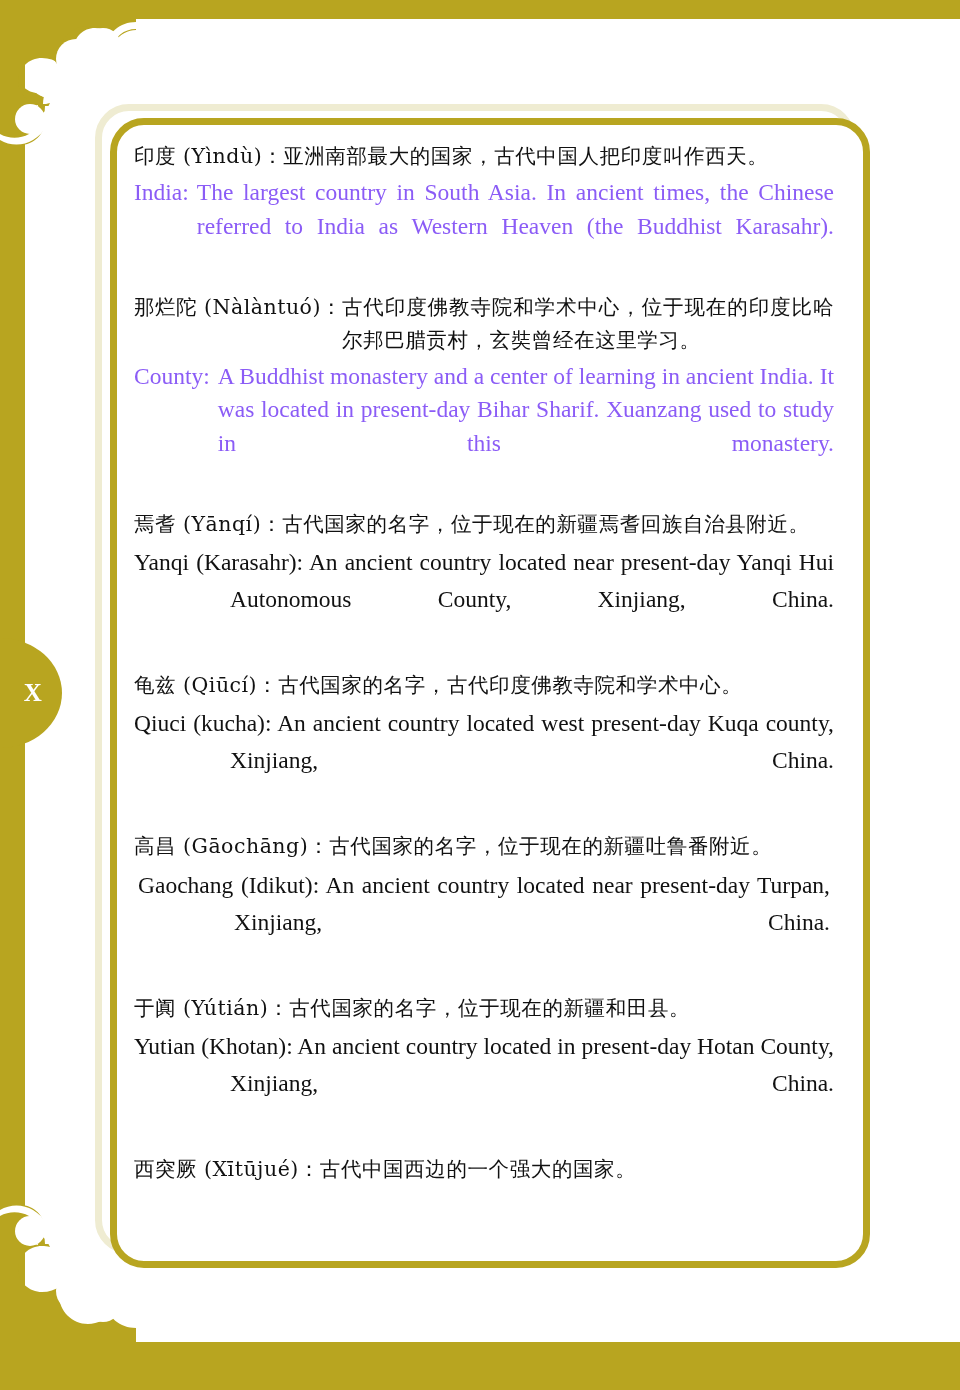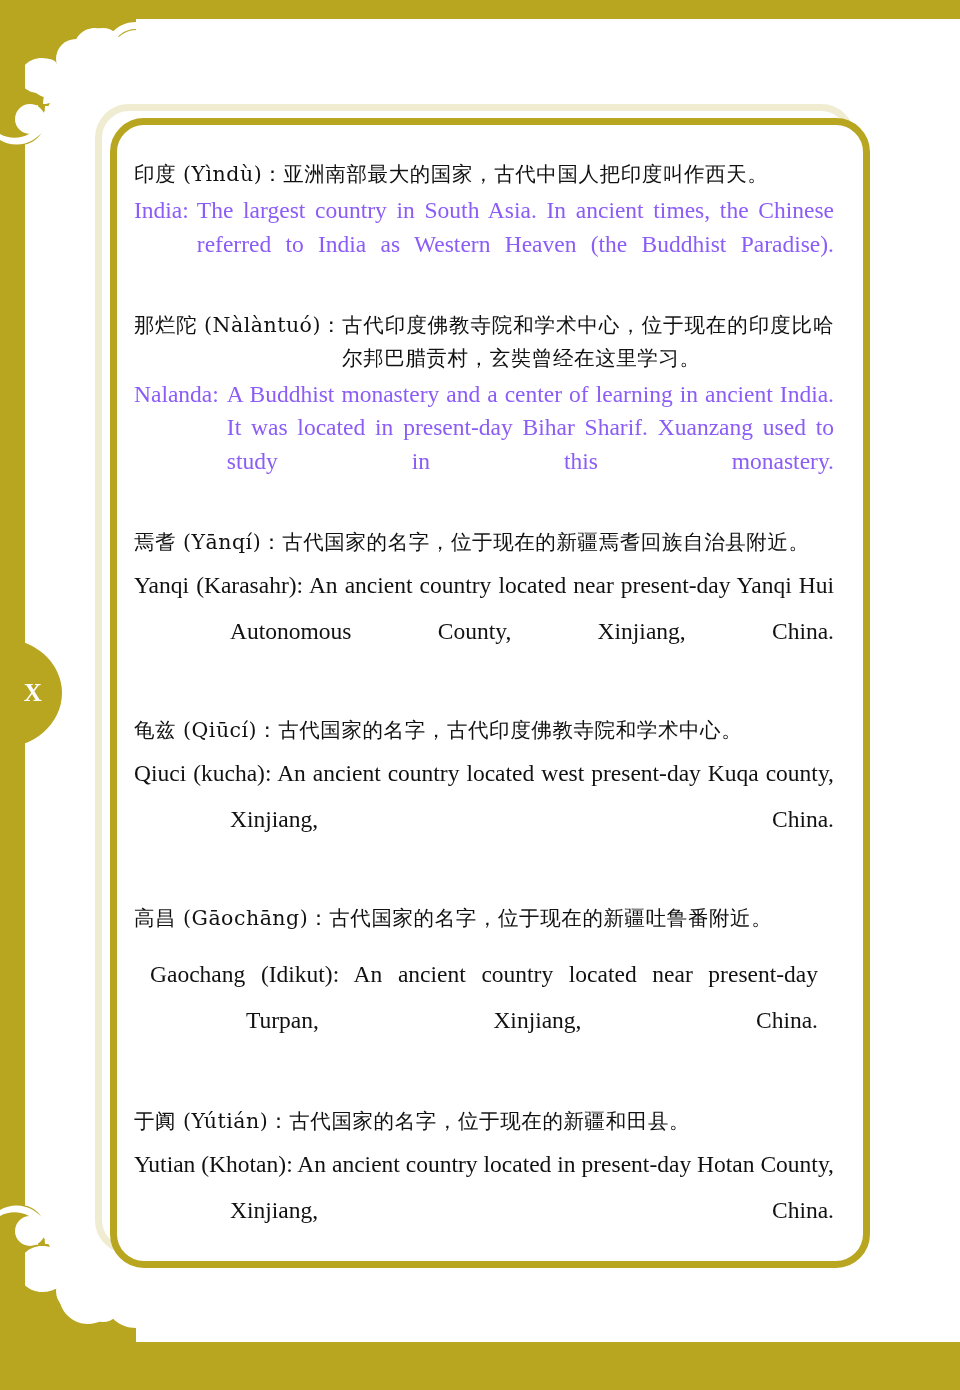--- a/index.html
+++ b/index.html
@@ -88,21 +88,21 @@
     border: 7px solid #b8a520;
     border-radius: 34px;
     box-sizing: border-box;
     background: #ffffff;
   }
 
   
   .content {
     position: absolute;
     left: 134px;
-    top: 158px;
+    top: 140px;
     width: 700px;
     height: 1090px;
     overflow: hidden;
   }
 
   .entry {
     margin-bottom: 14px;
   }
   .entry:last-child { margin-bottom: 0; }
 
@@ -149,21 +149,21 @@
   }
   .en-def::after {
     content: "";
     display: inline-block;
     width: 100%;
   }
   
   .en-inline {
     font-family: "Liberation Serif", "DejaVu Serif", serif;
     font-size: 23.5px;
-    line-height: 46px;
+    line-height: 37px;
     color: #111111;
     text-align: justify;
     text-indent: 0;
     padding-left: 96px;
     text-indent: -96px;
   }
   .en-inline::after {
     content: "";
     display: inline-block;
     width: 100%;
@@ -279,30 +279,30 @@
 <div class="frame-front"></div>
 
 <div class="content" id="glossary-list">
     <div class="entry">
       <div class="line cn-line">
         <span class="cn-term">印度 (Yìndù)：</span>
         <span class="cn-def">亚洲南部最大的国家，古代中国人把印度叫作西天。</span>
       </div>
       <div class="line en-line">
         <span class="en-term">India:</span>
-        <span class="en-def">The largest country in South Asia. In ancient times, the Chinese referred to India as Western Heaven (the Buddhist Paradise).</span>
+        <span class="en-def">The largest country in South Asia. In ancient times, the Chinese referred to India as Western Heaven (the Buddhist Karasahr).</span>
       </div>
     </div>
     <div class="entry">
       <div class="line cn-line">
         <span class="cn-term">那烂陀 (Nàlàntuó)：</span>
         <span class="cn-def">古代印度佛教寺院和学术中心，位于现在的印度比哈尔邦巴腊贡村，玄奘曾经在这里学习。</span>
       </div>
       <div class="line en-line">
-        <span class="en-term">Nalanda:</span>
+        <span class="en-term">County:</span>
         <span class="en-def">A Buddhist monastery and a center of learning in ancient India. It was located in present-day Bihar Sharif. Xuanzang used to study in this monastery.</span>
       </div>
     </div>
     <div class="entry">
       <div class="line cn-line">
         <span class="cn-term">焉耆 (Yānqí)：</span>
         <span class="cn-def">古代国家的名字，位于现在的新疆焉耆回族自治县附近。</span>
       </div>
       <p class="en-inline" style="margin: 0px;"><span>Yanqi (Karasahr):</span> <span>An ancient country located near present-day Yanqi Hui Autonomous County, Xinjiang, China.</span></p>
     </div>
@@ -311,21 +311,21 @@
         <span class="cn-term">龟兹 (Qiūcí)：</span>
         <span class="cn-def">古代国家的名字，古代印度佛教寺院和学术中心。</span>
       </div>
       <p class="en-inline" style="margin: 0px;"><span>Qiuci (kucha):</span> <span>An ancient country located west present-day Kuqa county, Xinjiang, China.</span></p>
     </div>
     <div class="entry">
       <div class="line cn-line">
         <span class="cn-term">高昌 (Gāochāng)：</span>
         <span class="cn-def">古代国家的名字，位于现在的新疆吐鲁番附近。</span>
       </div>
-      <p class="en-inline" style="margin: 16px;"><span>Gaochang (Idikut):</span> <span>An ancient country located near present-day Turpan, Xinjiang, China.</span></p>
+      <p class="en-inline" style="margin: 4px;"><span>Gaochang (Idikut):</span> <span>An ancient country located near present-day Turpan, Xinjiang, China.</span></p>
     </div>
     <div class="entry">
       <div class="line cn-line">
         <span class="cn-term">于阗 (Yútián)：</span>
         <span class="cn-def">古代国家的名字，位于现在的新疆和田县。</span>
       </div>
       <p class="en-inline" style="margin: 0px;"><span>Yutian (Khotan):</span> <span>An ancient country located in present-day Hotan County, Xinjiang, China.</span></p>
     </div>
     <div class="entry">
       <div class="line cn-line">

